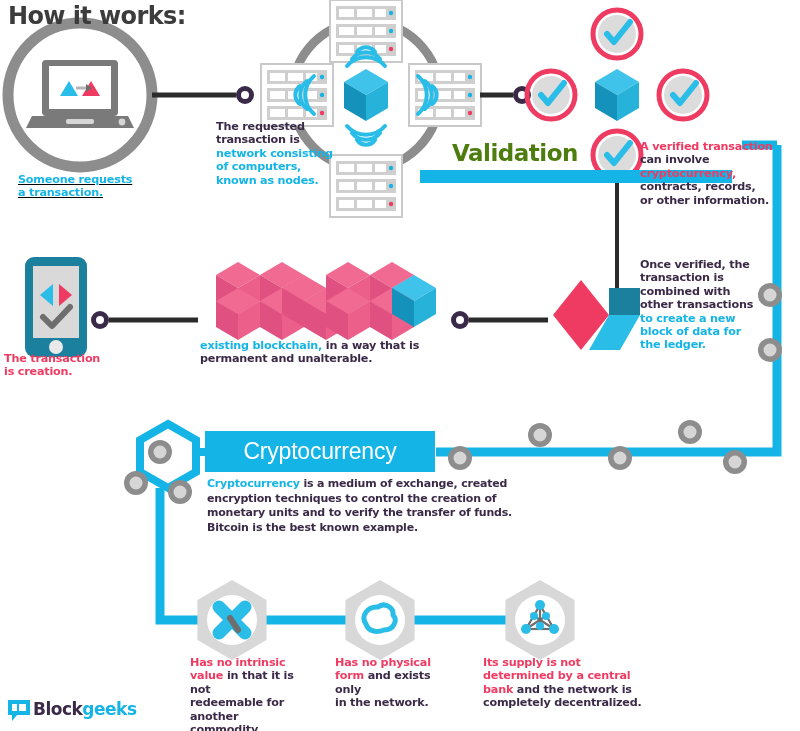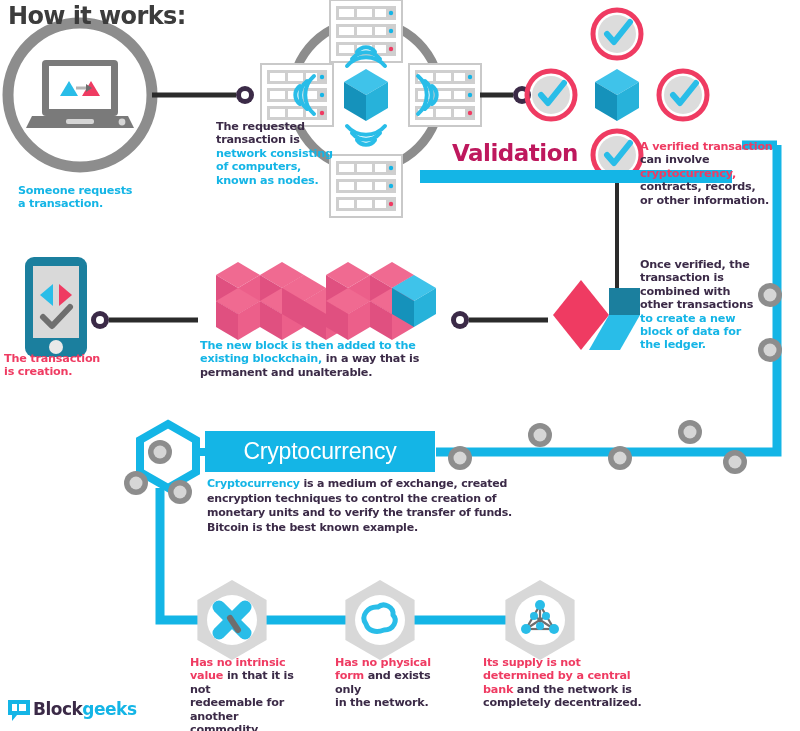--- a/index.html
+++ b/index.html
@@ -12,31 +12,31 @@
   .pink{color:#ef3b62;}
   .cyan{color:#14b5e6;}
   .dark{color:#3b2a47;}
   .t11{font-size:11.2px;line-height:13.4px;}
   .t12{font-size:11px;line-height:14.6px;}
 
   #howitworks{position:absolute;left:8px;top:2px;font-size:24px;font-weight:bold;
      color:#3c3c3c;letter-spacing:-0.6px;}
 
   #validation-title{position:absolute;left:452px;top:140px;font-size:23px;
-     font-weight:bold;color:#be185d;letter-spacing:-0.5px;}
+     font-weight:bold;color:#4d7c0f;letter-spacing:-0.5px;}
   #validation-bar{position:absolute;left:420px;top:170px;width:312px;height:13px;
      background:#14b5e6;}
 
   #crypto-banner{position:absolute;left:205px;top:431px;width:230px;height:41px;
      background:#14b5e6;display:flex;align-items:center;justify-content:center;}
   #crypto-banner span{color:#ffffff;font-size:23px;font-weight:500;letter-spacing:-0.2px;
      font-family:"Liberation Sans",sans-serif;}
 
   #p-req{left:180px;top:120px;width:128px;margin-left:36px;}
-  #p-someone{left:18px;top:184px;width:130px;}
+  #p-someone{left:18px;top:173px;width:130px;text-decoration:underline;}
   #p-valid{left:420px;top:176px;width:190px;}
   #p-verified{left:640px;top:140px;width:160px;}
   #p-once{left:640px;top:258px;width:150px;}
   #p-newblock{left:200px;top:339px;width:250px;}
   #p-complete{left:4px;top:352px;width:130px;}
   #p-crypto{left:207px;top:477px;width:310px;}
   #p-f1{left:190px;top:656px;width:120px;}
   #p-f2{left:335px;top:656px;width:125px;}
   #p-f3{left:483px;top:656px;width:170px;}
 
@@ -294,21 +294,20 @@
   <div class="txt t11" id="p-once">
       <div><span class="dark">Once verified, the</span></div>
       <div><span class="dark">transaction is</span></div>
       <div><span class="dark">combined with</span></div>
       <div><span class="dark">other transactions</span></div>
       <div><span class="cyan">to create a new</span></div>
       <div><span class="cyan">block of data for</span></div>
       <div><span class="cyan">the ledger.</span></div>
     </div>
   <div class="txt t11" id="p-newblock">
-      <div><span class="cyan">The new block is then added to the</span></div>
       <div><span class="cyan">existing blockchain, </span><span class="dark">in a way that is</span></div>
       <div><span class="dark">permanent and unalterable.</span></div>
     </div>
   <div class="txt t11" id="p-complete">
       <div><span class="pink">The transaction</span></div>
       <div><span class="pink">is creation.</span></div>
     </div>
 
   <div id="crypto-banner">
     <span>Cryptocurrency</span>

